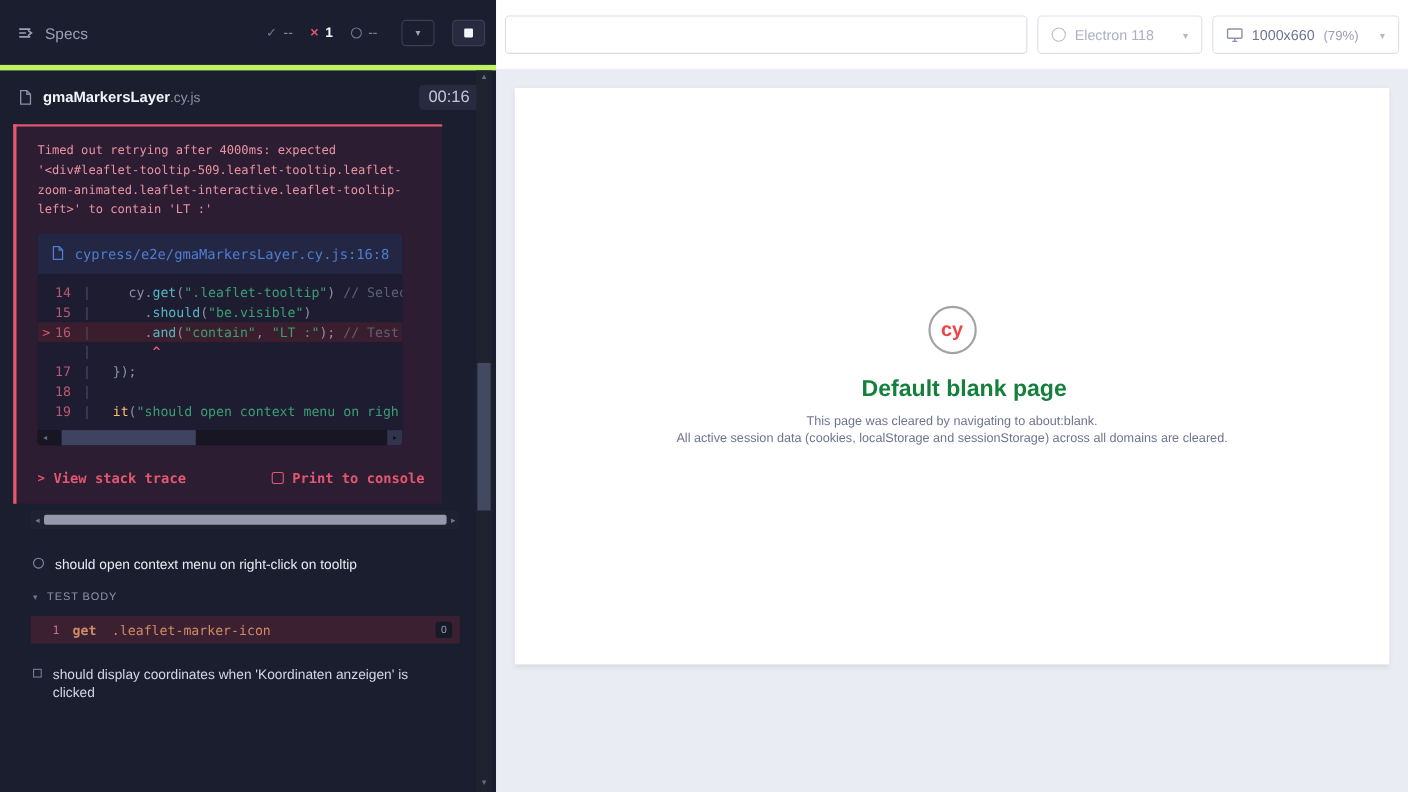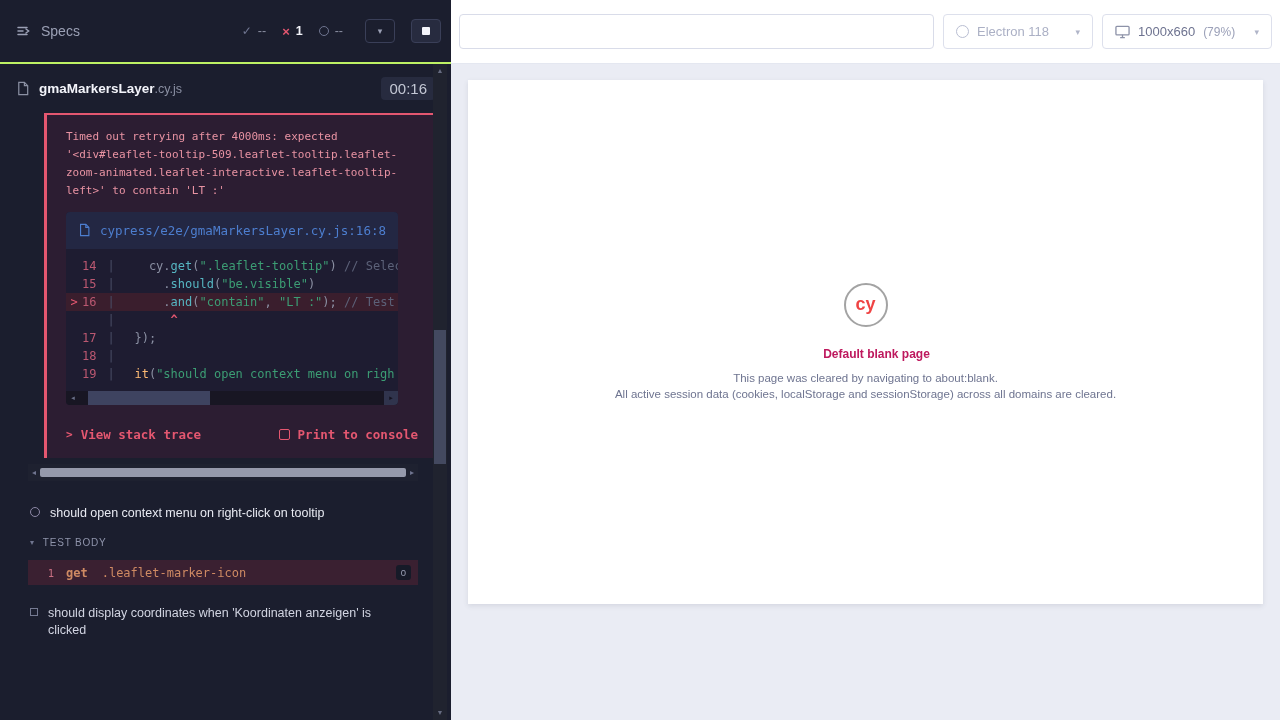--- a/index.html
+++ b/index.html
@@ -2,38 +2,38 @@
 <html><head>
 <meta charset="utf-8">
 <style>
   * { margin:0; padding:0; box-sizing:border-box; }
   html,body { width:1280px; height:720px; overflow:hidden; }
   body { position:relative; font-family:"Liberation Sans", sans-serif; background:#e9ebf3; }
 
   
   .sidebar { position:absolute; left:0; top:0; width:451px; height:720px; background:#1b1e2e; color:#9ba0b5; overflow:hidden; }
 
-  .sb-header { height:64px; display:flex; align-items:center; padding:0 10px 0 16px; gap:10px; border-bottom:2px solid #bef264; }
+  .sb-header { height:64px; display:flex; align-items:center; padding:0 10px 0 16px; gap:10px; border-bottom:5px solid #bef264; }
   .specs-btn { display:flex; align-items:center; gap:9px; background:none; border:none; color:#9ba0b5; font-size:14px; font-family:inherit; cursor:pointer; }
   .stats { margin-left:auto; display:flex; gap:16px; align-items:center; font-size:12.5px; color:#8b90a3; margin-right:12px; }
   .stat { display:flex; gap:6px; align-items:center; }
   .icon-check { color:#6f7590; font-size:12px; }
   .icon-x { color:#e45770; font-weight:700; font-size:13px; font-family:"Liberation Sans",sans-serif; }
   .val-failed { color:#f3f4fa; font-weight:700; }
   .ring-icon { width:10px; height:10px; border:1.5px solid #6f7590; border-radius:50%; display:inline-block; }
   .hdr-btn { width:30px; height:24px; border:1px solid #3a3f58; border-radius:4px; background:transparent; color:#9ba0b5; display:flex; align-items:center; justify-content:center; font-size:9px; cursor:pointer; }
   .stop-btn { background:#272b3f; margin-left:6px; }
   .stop-sq { width:8px; height:8px; background:#f3f4fa; border-radius:1px; }
 
   .spec-row { height:49px; display:flex; align-items:center; gap:9px; padding:0 16px; cursor:pointer; }
   .spec-name { font-size:13.5px; font-weight:700; color:#f3f4fa; }
   .spec-ext { color:#8b90a3; font-weight:400; font-size:12.5px; }
   .spec-time { margin-left:auto; background:#272b3f; border-radius:4px; padding:3px 8px; font-size:15px; color:#c3c7d4; }
 
-  .attempt { margin-left:44px; width:390px; background:#2c1d32; border-left:3px solid #e45770; border-top:2px solid #e45770; padding:13px 16px 16px 19px; }
+  .attempt { margin-left:12px; width:390px; background:#2c1d32; border-left:3px solid #e45770; border-top:2px solid #e45770; padding:13px 16px 16px 19px; }
   .err-msg { font-family:"DejaVu Sans Mono", monospace; font-size:11px; line-height:18px; color:#e993a3; overflow-wrap:anywhere; }
 
   .code-frame { margin-top:12px; width:332px; border-radius:4px; overflow:hidden; background:#1e1c31; }
   .cf-head { background:#232743; padding:9px 12px; display:flex; gap:9px; align-items:flex-start; cursor:pointer; }
   .cf-link { font-family:"DejaVu Sans Mono", monospace; font-size:12.5px; line-height:19px; color:#4d7ecf; word-break:break-all; }
   .cf-body { padding:8px 0 2px; }
   .code-row { display:flex; height:18px; font-family:"DejaVu Sans Mono", monospace; font-size:12px; line-height:18px; }
   .code-row.hl { background:#3a1e2d; }
   .mk { width:16px; text-align:center; color:#e45770; flex:0 0 auto; }
   .ln { width:20px; color:#bb5871; flex:0 0 auto; }
@@ -84,21 +84,21 @@
   .sel-btn { height:35px; border:1px solid #dde0ec; border-radius:4px; background:#fff; display:flex; align-items:center; gap:8px; padding:0 12px; font-size:13px; font-family:inherit; cursor:pointer; }
   .browser-btn { width:150px; color:#abb0c5; }
   .electron-icon { width:13px; height:13px; border:1.5px solid #b9bed2; border-radius:50%; flex:0 0 auto; }
   .viewport-btn { width:170px; color:#6e7390; }
   .vp-zoom { color:#9ba0b8; font-size:12px; }
   .chev-down { color:#b0b5c8; font-size:9px; margin-left:auto; }
 
   .stage { position:absolute; top:64px; left:0; right:0; bottom:0; background:#eaecf4; overflow:hidden; }
   .aut { width:795px; height:524px; background:#fff; margin:16px auto 0; box-shadow:0 2px 5px rgba(57,62,88,0.12); display:flex; flex-direction:column; align-items:center; justify-content:center; text-align:center; }
   .cy-logo { width:44px; height:44px; border:2px solid #a3a3a3; border-radius:50%; color:#ef4444; font-size:18px; font-weight:600; display:flex; align-items:center; justify-content:center; margin-bottom:20px; }
-  .aut-title { font-size:12px; font-weight:700; color:#be185d; margin-bottom:9px;padding-left:22px; }
+  .aut-title { font-size:21px; font-weight:700; color:#15803d; margin-bottom:9px;padding-left:22px; }
   .aut-line { font-size:11.5px; color:#6e7490; line-height:16px; }
 </style>
 </head>
 <body>
 
 <div class="sidebar">
 
   <div class="sb-header">
     <button class="specs-btn">
       <span style="display:flex;">

